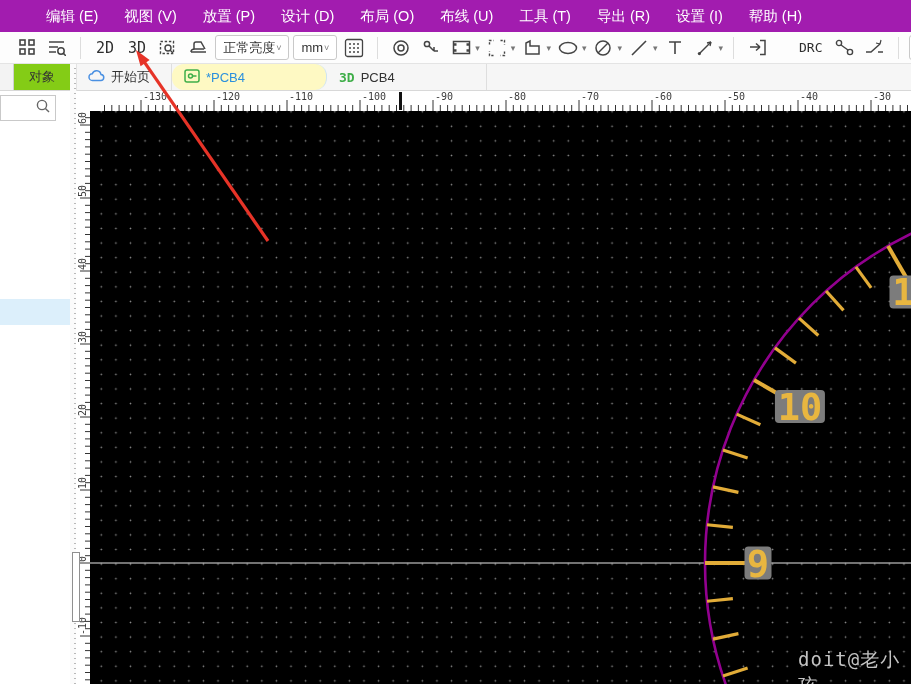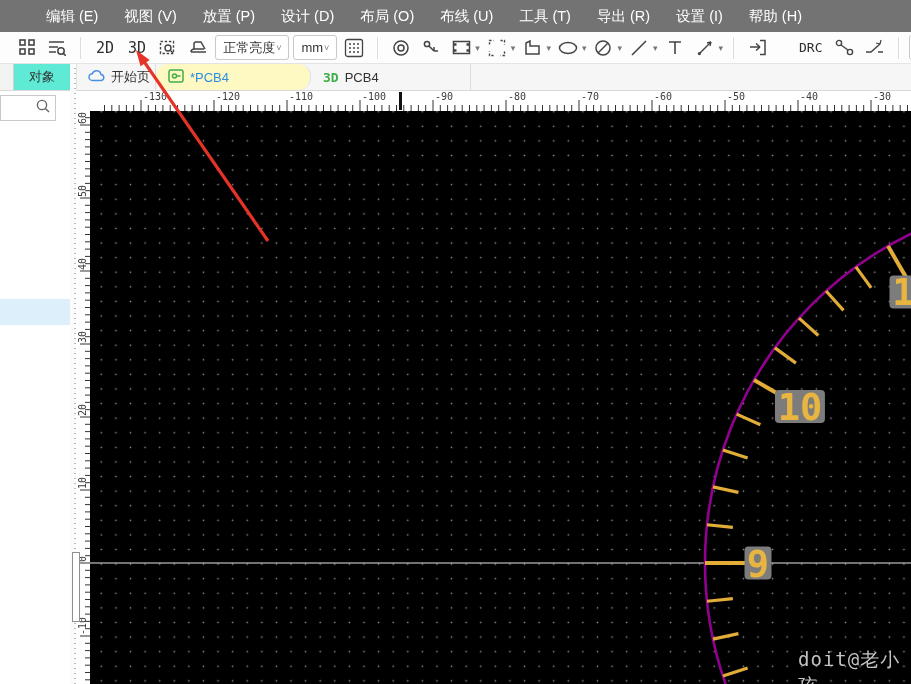--- a/index.html
+++ b/index.html
@@ -22,25 +22,25 @@
   .tb-caret{font-size:9px;color:#777;margin-left:1px;}
   .dropdown{height:23px;border:1px solid #c9c9c9;border-radius:3px;background:#fff;display:flex;
             align-items:center;padding:0 7px;font-size:13px;color:#333;flex:0 0 auto;}
   .icon-pair{display:flex;align-items:center;flex:0 0 auto;}
 
   
   .tabrow{left:0;top:64px;width:911px;height:27px;background:#f6f6f6;border-bottom:1px solid #d8d8d8;
           display:flex;box-sizing:border-box;}
   .sb-header{width:70px;height:26px;position:relative;background:#f3f3f3;flex:0 0 auto;}
   .sb-header-tab{position:absolute;left:13px;top:0;right:0;bottom:0;border-left:1px solid #cfcfcf;
-                 display:flex;align-items:center;justify-content:center;font-size:13px;color:#333;background:#5eead4;}
+                 display:flex;align-items:center;justify-content:center;font-size:13px;color:#333;background:#84cc16;}
   .tabrow-splitter{width:6px;flex:0 0 auto;background:#fafafa;}
   .tab{display:flex;align-items:center;gap:6px;padding:0 12px;font-size:13px;color:#333;
        border-right:1px solid #dedede;white-space:nowrap;box-sizing:border-box;}
-  .tab.start{width:80px;}
+  .tab.start{width:96px;}
   .tab.active{width:155px;background:#fef9c3;border-right:1px solid #cfe4f2;border-radius:12px;}
   .tab.active .tab-label{color:#2b90dd;}
   .tab.t3d{width:160px;}
   .tab-3d-glyph{font-family:"DejaVu Sans Mono",monospace;font-weight:bold;font-size:13px;color:#3fae49;}
 
   
   .sidebar{left:0;top:91px;width:70px;height:593px;background:#fff;}
   .search-box{position:absolute;left:0;top:4px;width:56px;height:26px;border:1px solid #c9c9c9;
               background:#fff;display:flex;align-items:center;justify-content:flex-end;padding-right:4px;box-sizing:border-box;}
   .hl-band{position:absolute;left:0;top:208px;width:70px;height:26px;background:#dceffb;}
@@ -63,21 +63,21 @@
   .watermark{position:absolute;left:708px;top:536px;font-family:"DejaVu Sans Mono",monospace;
              font-size:19px;color:rgba(212,212,212,.92);letter-spacing:1px;}
 
   .scroll-thumb{left:72px;top:552px;width:8px;height:70px;background:#fff;border:1px solid #8f8f8f;box-sizing:border-box;z-index:20;}
 
   .arrow-overlay{left:0;top:0;width:911px;height:684px;pointer-events:none;z-index:60;}
 </style>
 </head>
 <body>
 
-<div class="abs menubar" id="menubar" style="background: #737373; padding-left: 33px;">
+<div class="abs menubar" id="menubar" style="background: #a21caf; padding-left: 33px;">
     <span class="menu-item">编辑 (E)</span>
     <span class="menu-item">视图 (V)</span>
     <span class="menu-item">放置 (P)</span>
     <span class="menu-item">设计 (D)</span>
     <span class="menu-item">布局 (O)</span>
     <span class="menu-item">布线 (U)</span>
     <span class="menu-item">工具 (T)</span>
     <span class="menu-item">导出 (R)</span>
     <span class="menu-item">设置 (I)</span>
     <span class="menu-item">帮助 (H)</span>

